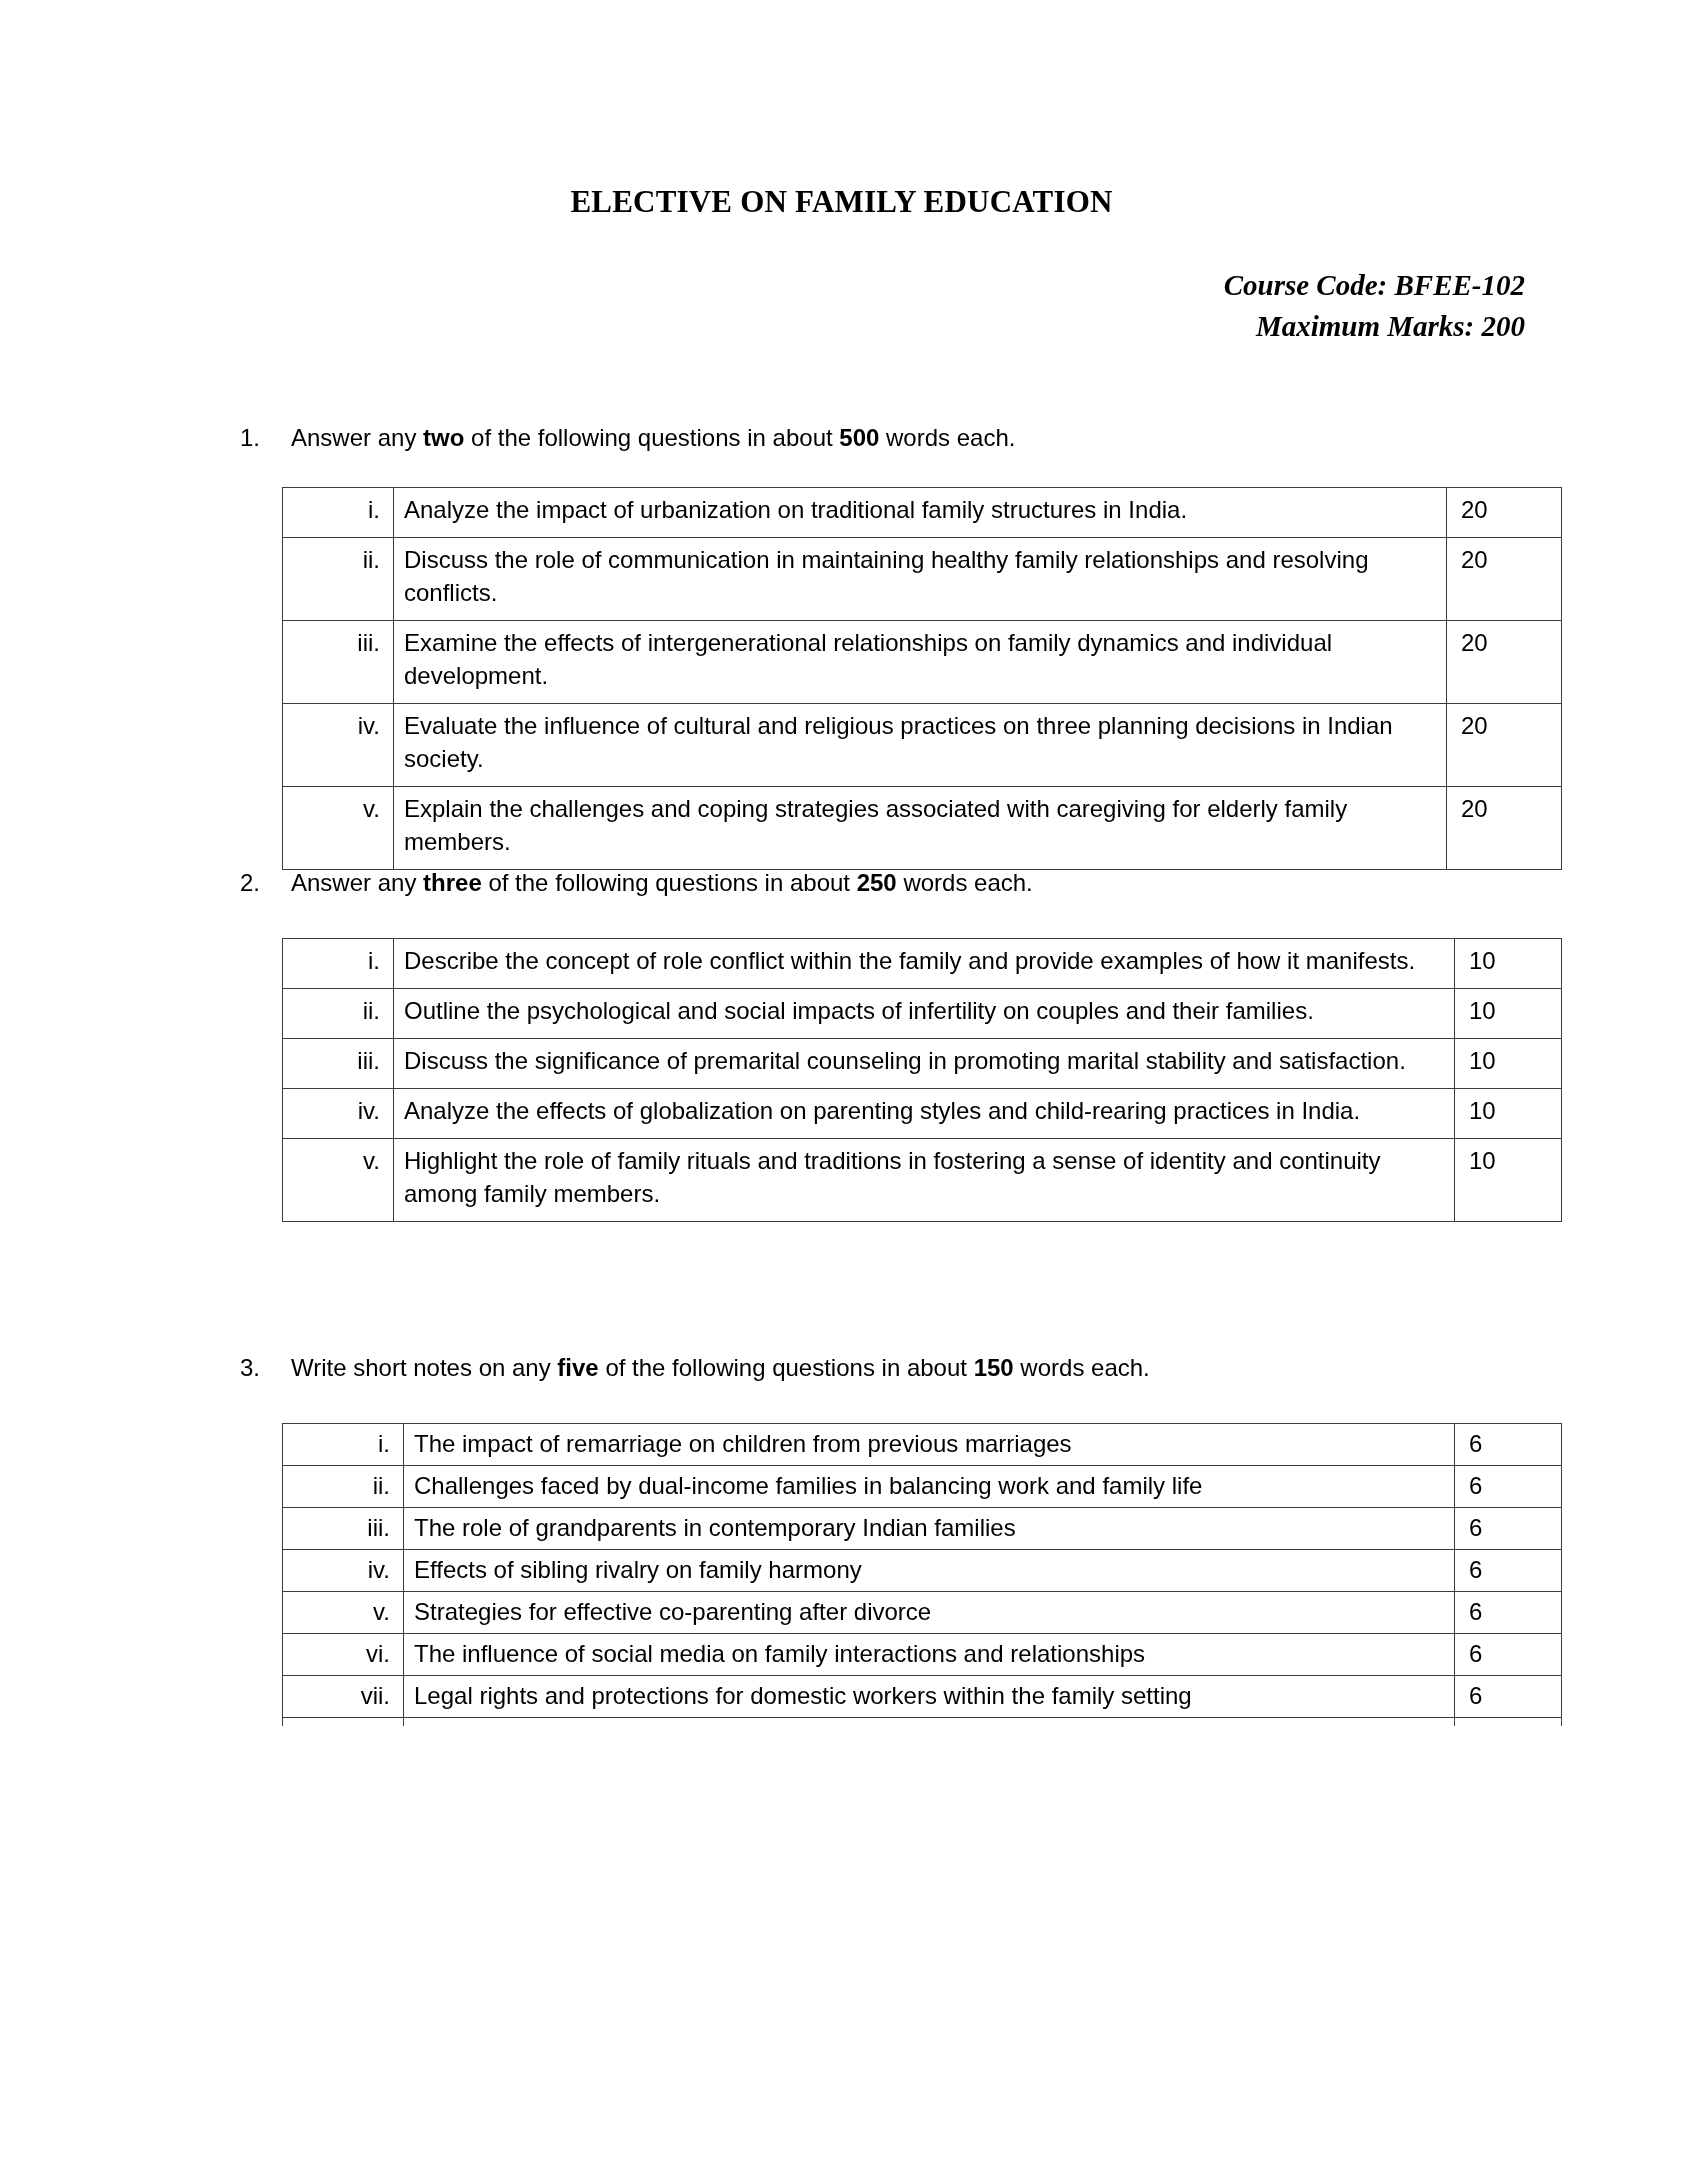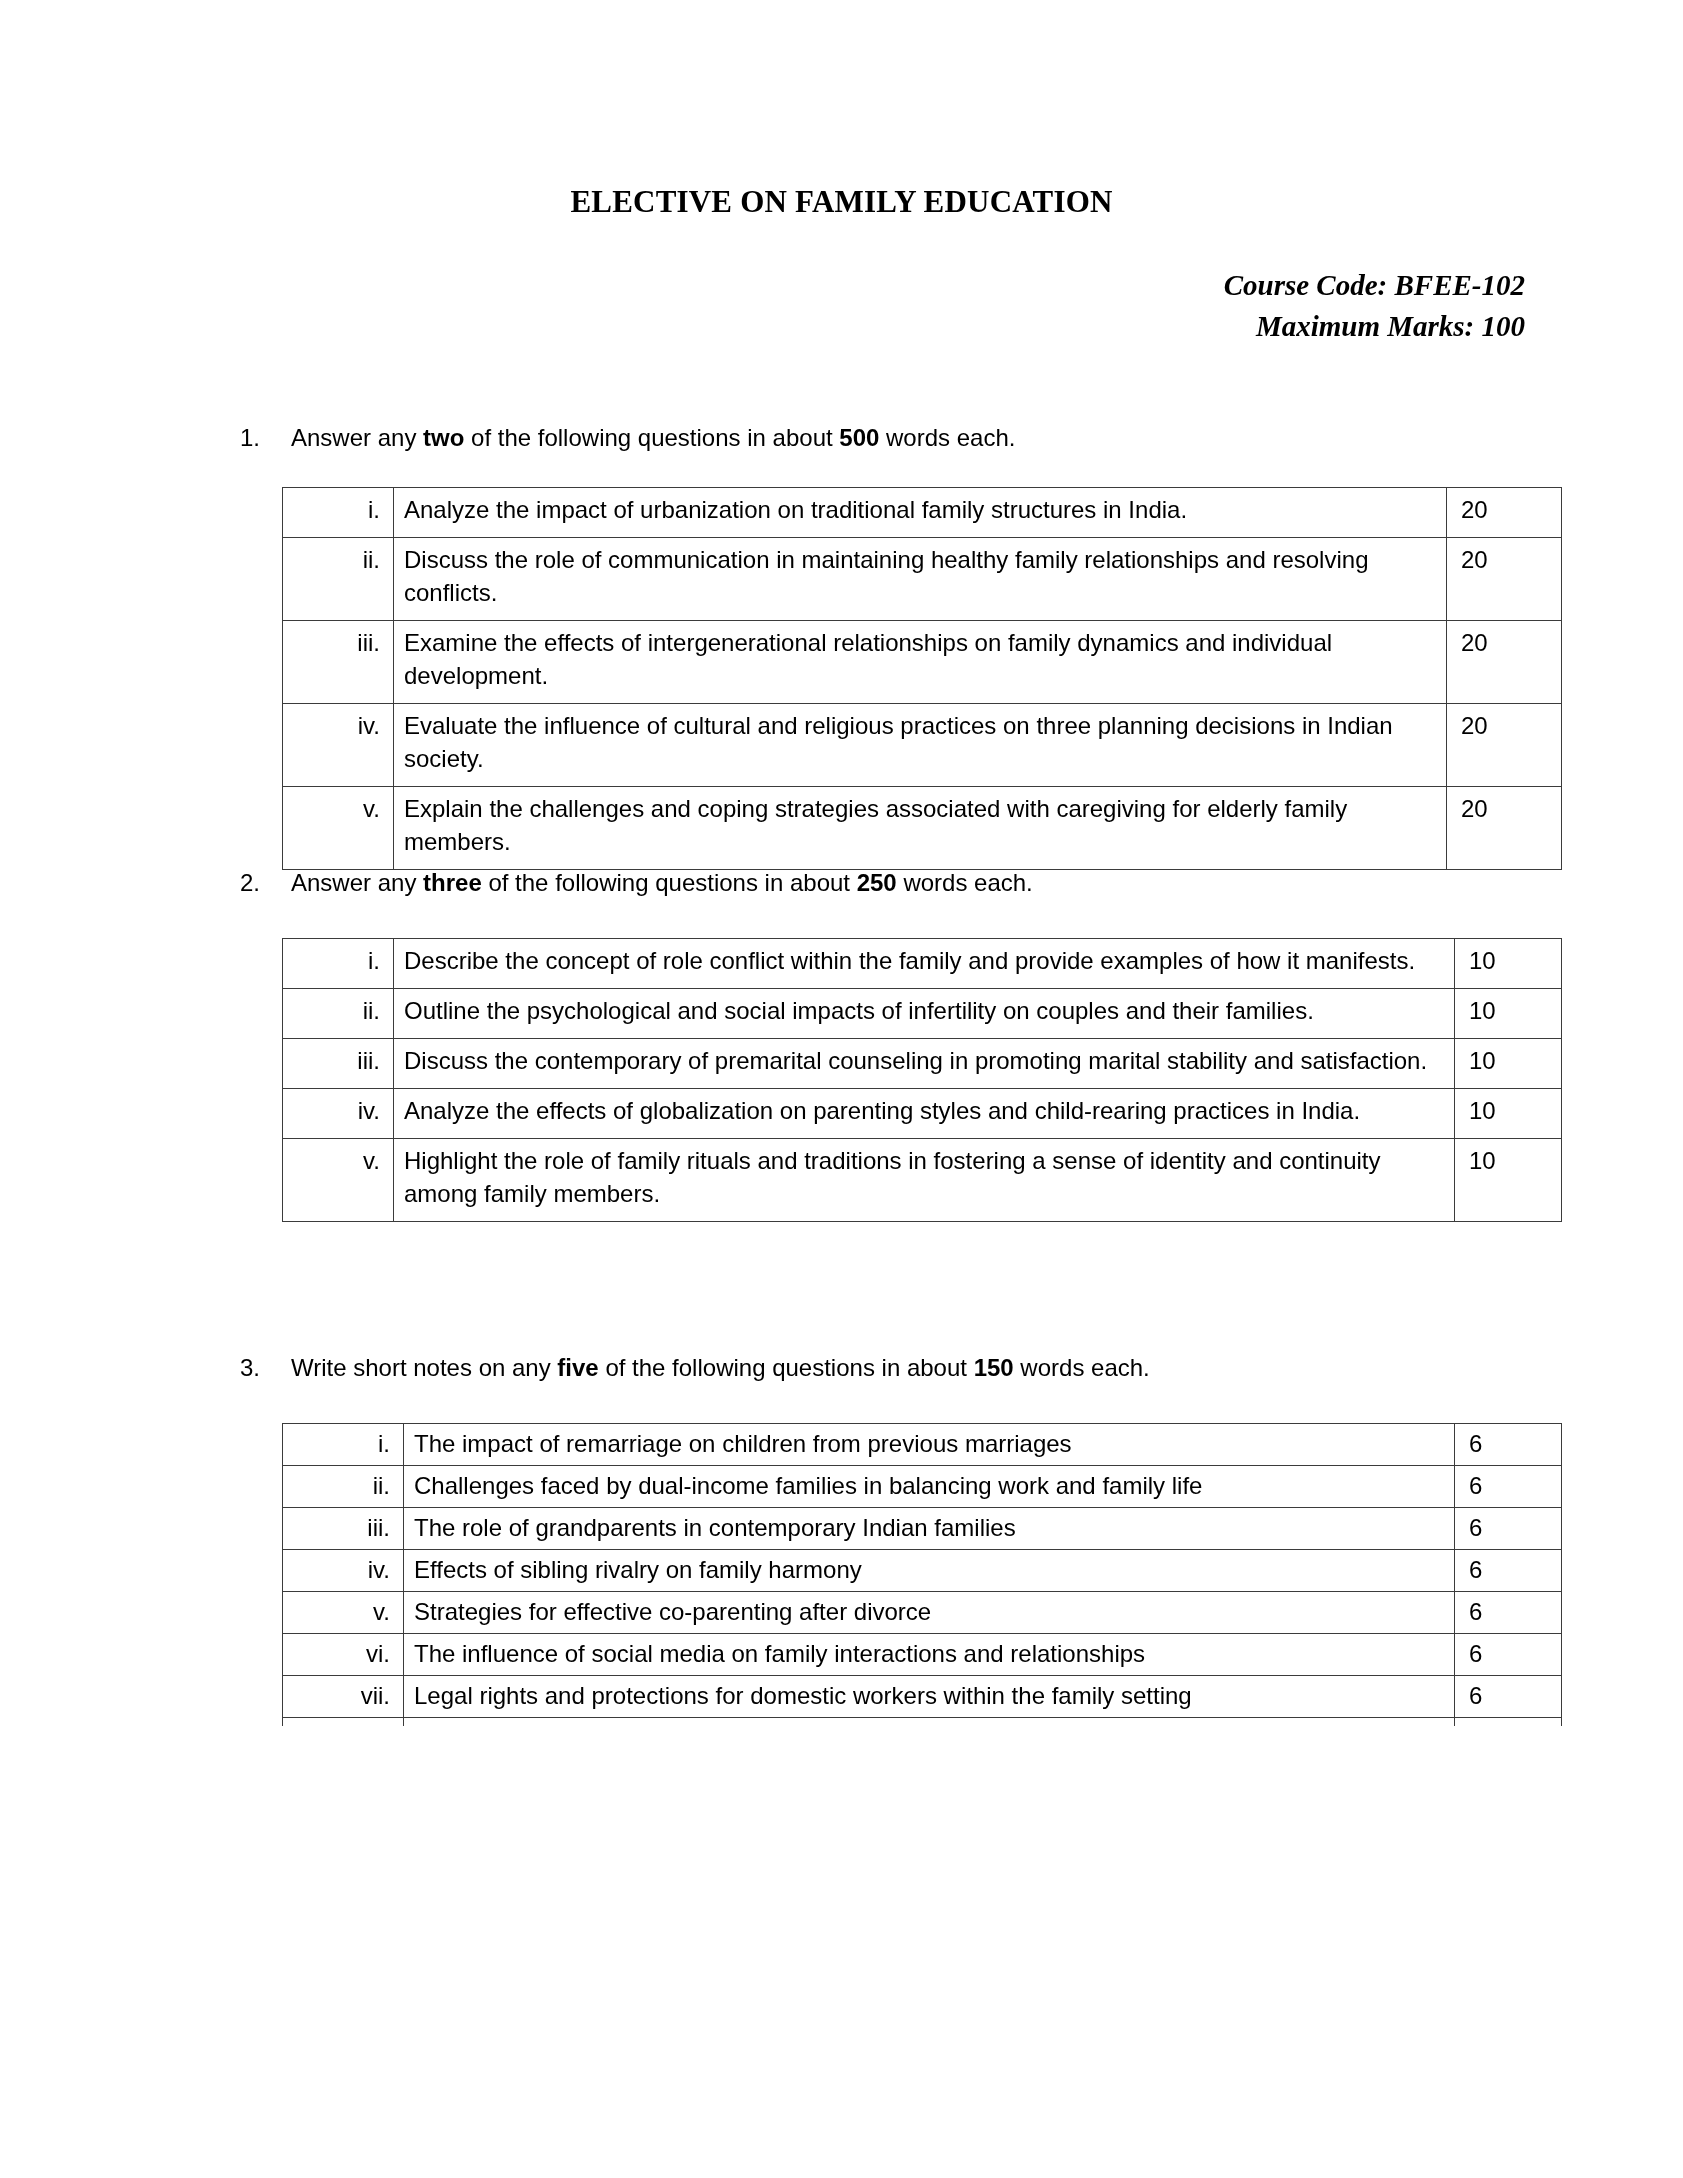--- a/index.html
+++ b/index.html
@@ -111,21 +111,21 @@
 </style>
 </head>
 <body>
 
 <div class="page">
 
   <div class="doc-title">ELECTIVE ON FAMILY EDUCATION</div>
 
   <div class="course-meta">
     <div>Course Code: BFEE-102</div>
-    <div>Maximum Marks: 100</div>
+    <div>Maximum Marks: 200</div>
   </div>
 
   <div class="instruction" id="instr-1">
     <span class="num">1.</span><span>Answer any </span><b>two</b><span> of the following questions in about </span><b>500</b><span> words each.</span>
   </div>
 
   <table class="qtable" id="table-1">
     <colgroup>
         <col class="c-rn-1">
         <col>
@@ -176,21 +176,21 @@
         <td class="qt">Describe the concept of role conflict within the family and provide examples of how it manifests.</td>
         <td class="mk">10</td>
       </tr>
       <tr>
         <td class="rn">ii.</td>
         <td class="qt">Outline the psychological and social impacts of infertility on couples and their families.</td>
         <td class="mk">10</td>
       </tr>
       <tr>
         <td class="rn">iii.</td>
-        <td class="qt">Discuss the contemporary of premarital counseling in promoting marital stability and satisfaction.</td>
+        <td class="qt">Discuss the significance of premarital counseling in promoting marital stability and satisfaction.</td>
         <td class="mk">10</td>
       </tr>
       <tr>
         <td class="rn">iv.</td>
         <td class="qt">Analyze the effects of globalization on parenting styles and child-rearing practices in India.</td>
         <td class="mk">10</td>
       </tr>
       <tr>
         <td class="rn">v.</td>
         <td class="qt">Highlight the role of family rituals and traditions in fostering a sense of identity and continuity among family members.</td>

